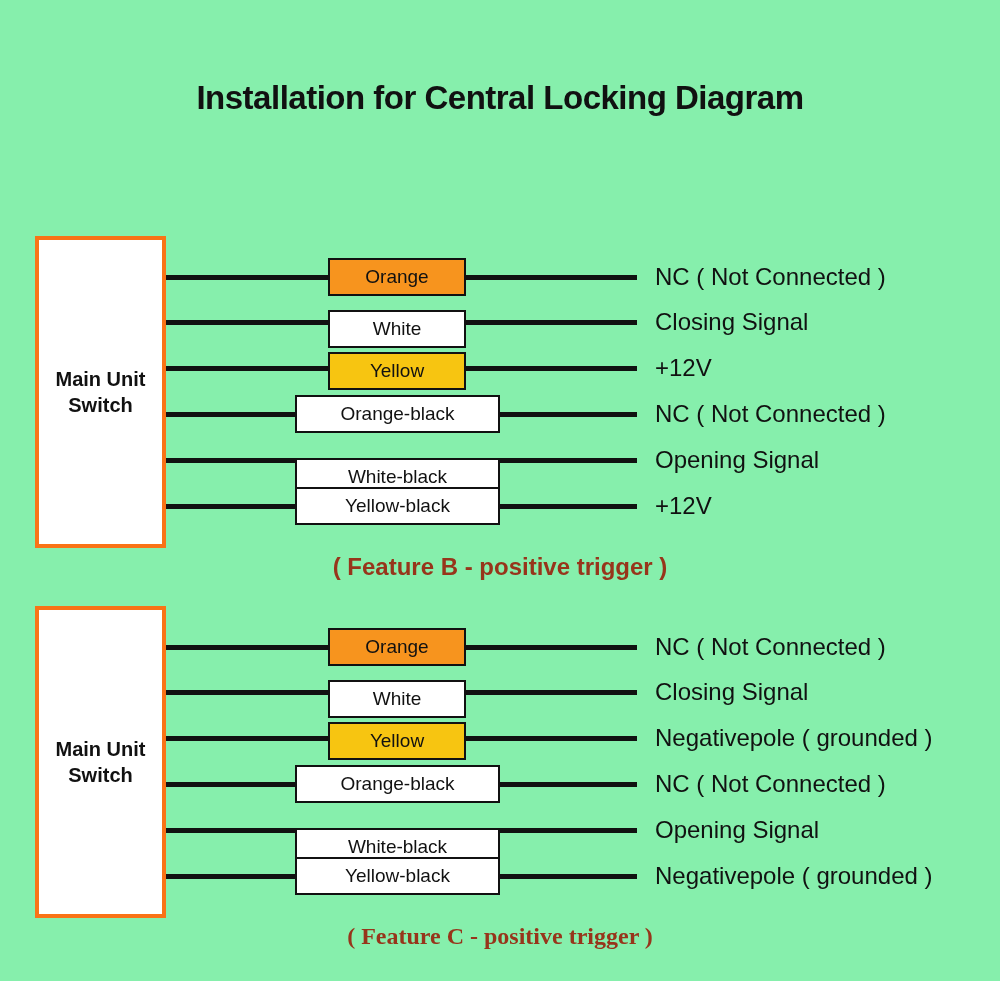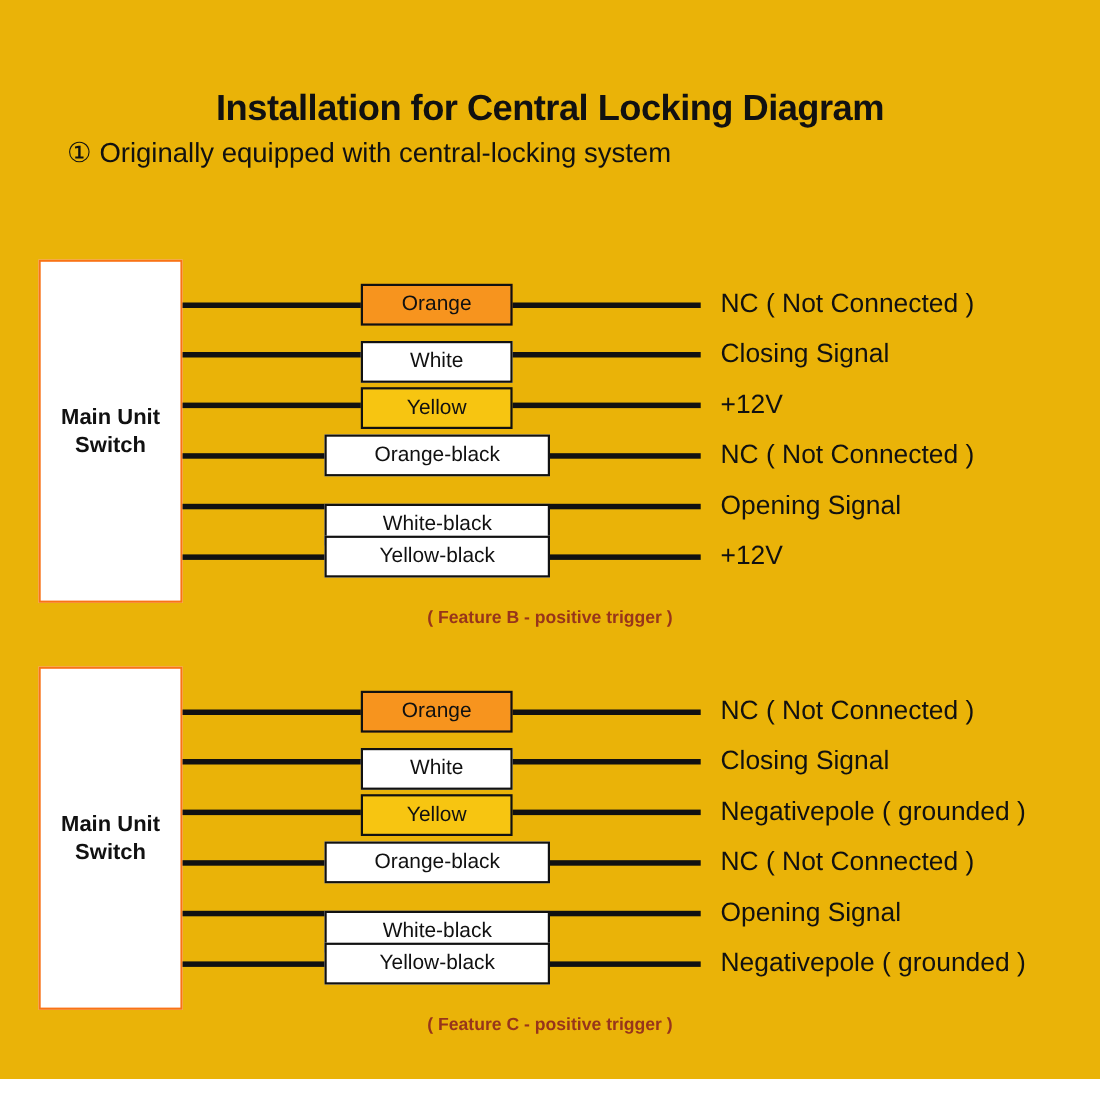--- a/index.html
+++ b/index.html
@@ -1,61 +1,60 @@
 <!DOCTYPE html>
 <html><head>
 <meta charset="utf-8">
 <style>
   * { margin:0; padding:0; box-sizing:border-box; }
   html,body { background:#ffffff; }
   body { font-family:"Liberation Sans","DejaVu Sans",sans-serif; color:#111; }
-  .canvas { position:relative; width:1000px; height:981px; background:#eab308; overflow:hidden; }
+  .canvas { position:relative; width:1000px; height:981px; background:#86efac; overflow:hidden; }
 
   .title { position:absolute; top:79px; left:0; width:1000px; text-align:center;
            font-size:33px; font-weight:bold; letter-spacing:-0.5px; }
 
   .intro { position:absolute; top:125px; left:61px; font-size:25px; line-height:29px; white-space:nowrap; }
 
   .sec { position:absolute; left:0; width:1000px; height:352px; }
   #secB { top:236px; }
   #secC { top:606px; }
 
   .mainbox { position:absolute; left:35px; top:0; width:131px; height:312px;
-             border:2px solid #f97316; background:#fff;
+             border:4px solid #f97316; background:#fff;
              display:flex; align-items:center; justify-content:center; text-align:center;
              font-weight:bold; font-size:20px; line-height:26px; padding:0 9px; }
 
   .wire { position:absolute; left:166px; width:471px; height:5px; background:#111; }
   .wire.r0{top:39px} .wire.r1{top:84px} .wire.r2{top:130px}
   .wire.r3{top:176px} .wire.r4{top:222px} .wire.r5{top:268px}
 
   .box { position:absolute; height:38px; border:2px solid #111; background:#fff;
          display:flex; align-items:center; justify-content:center;
          font-size:19px; white-space:nowrap; }
   .box.narrow { left:328px; width:138px; }
   .box.wide   { left:295px; width:205px; }
   .box.r0{top:22px} .box.r1{top:74px} .box.r2{top:116px}
   .box.r3{top:159px} .box.r4{top:222px} .box.r5{top:251px}
 
   .desc { position:absolute; left:655px; font-size:24px; line-height:30px; white-space:nowrap; }
   .desc.r0{top:26px} .desc.r1{top:71px} .desc.r2{top:117px}
   .desc.r3{top:163px} .desc.r4{top:209px} .desc.r5{top:255px}
 
   .caption { position:absolute; top:317px; left:0; width:1000px; text-align:center;
-             font-size:16px; font-weight:bold; }
+             font-size:24px; font-weight:bold; }
 </style>
 </head>
 <body>
 
 <div class="canvas">
 
   <div class="title">Installation for Central Locking Diagram</div>
 
   <div class="intro">
-    <div>① Originally equipped with central-locking system</div>
   </div>
 
   <div class="sec" id="secB">
     <div class="mainbox">Main Unit Switch</div>
 
     <div class="wire r0"></div>
     <div class="wire r1"></div>
     <div class="wire r2"></div>
     <div class="wire r3"></div>
     <div class="wire r4"></div>
@@ -95,16 +94,16 @@
     <div class="box wide r4" style="background: rgb(255, 255, 255);">White-black</div>
     <div class="box wide r5" style="background: rgb(255, 255, 255);">Yellow-black</div>
 
     <div class="desc r0">NC ( Not Connected )</div>
     <div class="desc r1">Closing Signal</div>
     <div class="desc r2">Negativepole ( grounded )</div>
     <div class="desc r3">NC ( Not Connected )</div>
     <div class="desc r4">Opening Signal</div>
     <div class="desc r5">Negativepole ( grounded )</div>
 
-    <div class="caption" style="color: rgb(151, 53, 27);">( Feature C - positive trigger )</div>
+    <div class="caption" style="color: rgb(151, 53, 27); font-family: Liberation Serif, serif;">( Feature C - positive trigger )</div>
   </div>
 
 </div>
 
 </body></html>

